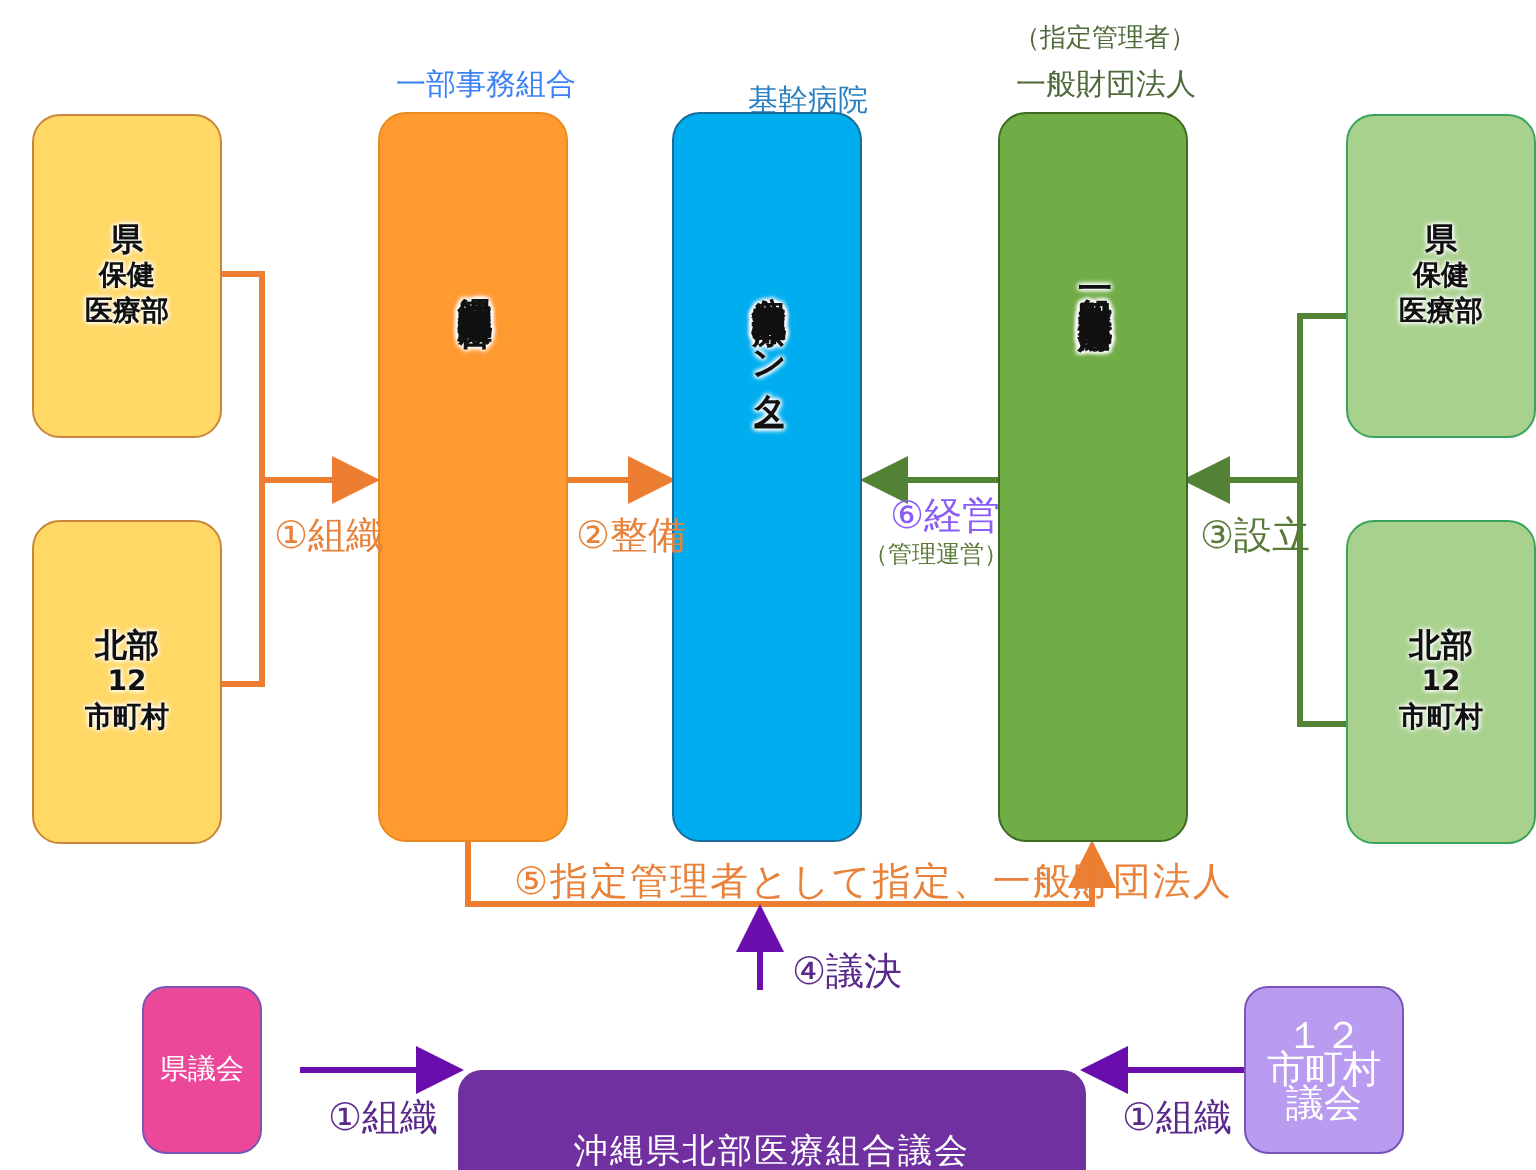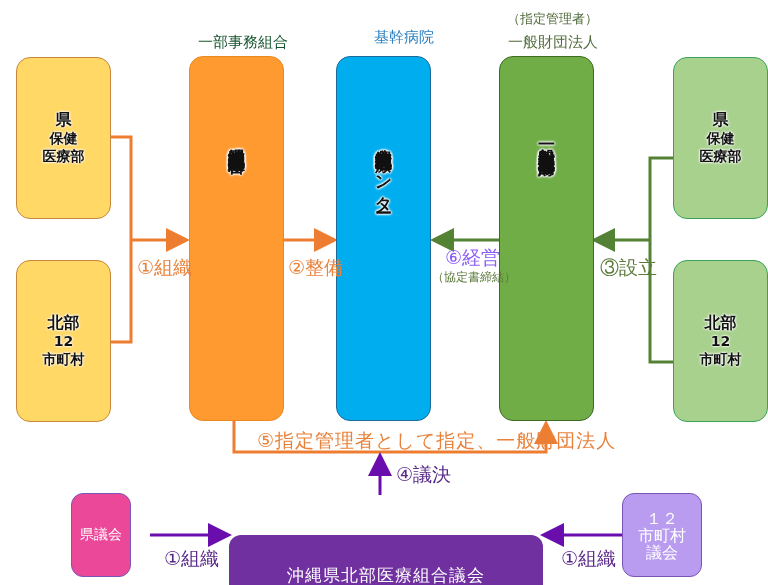--- a/index.html
+++ b/index.html
@@ -45,22 +45,22 @@
 
   <polyline points="234,420 234,452 546,452 546,426" fill="none" stroke="#ed7d31" stroke-width="3" marker-end="url(#ao)"></polyline>
 
   <line x1="380" y1="495" x2="380" y2="458" stroke="#6a0dad" stroke-width="3" marker-end="url(#ap)"></line>
 
   <line x1="150" y1="535" x2="226" y2="535" stroke="#6a0dad" stroke-width="3" marker-end="url(#ap)"></line>
 
   <line x1="622" y1="535" x2="546" y2="535" stroke="#6a0dad" stroke-width="3" marker-end="url(#ap)"></line>
 </svg>
 
-<div class="heading" style="left:184px;top:33px;width:104px;color:#14532d;">一部事務組合</div>
-<div class="heading" style="left:334px;top:28px;width:100px;color:#2a7fc0;">基幹病院</div>
+<div class="heading" style="left:184px;top:33px;width:104px;color:#3b82f6;">一部事務組合</div>
+<div class="heading" style="left:334px;top:41px;width:100px;color:#2a7fc0;">基幹病院</div>
 <div class="heading" style="left:494px;top:10px;width:104px;color:#4f6a3a;font-size:13px;">（指定管理者）</div>
 <div class="heading" style="left:494px;top:33px;width:104px;color:#4f6a3a;">一般財団法人</div>
 
 <div class="box center" style="left:16px;top:57px;width:95px;height:162px;background:#ffd866;border:1.5px solid #c8873a;">
   <div class="htext">
     <div style="font-size:16px;">県</div>
     <div>保健</div>
     <div>医療部</div>
   </div>
 </div>
@@ -93,32 +93,32 @@
   <div class="htext">
     <div style="font-size:16px;">北部</div>
     <div>12</div>
     <div>市町村</div>
   </div>
 </div>
 
 <div class="label" style="left:137px;top:255px;color:#e8823a;">①組織</div>
 <div class="label" style="left:288px;top:255px;color:#e8823a;">②整備</div>
 <div class="label" style="left:445px;top:245px;color:#8b5cf6;">⑥経営</div>
-<div class="label" style="left:432px;top:269px;color:#5a7a3a;font-size:12px;">（協定書締結）</div>
-<div class="label" style="left:600px;top:255px;color:#5a7a3a;font-family:Liberation Mono, monospace;">③設立</div>
+<div class="label" style="left:432px;top:269px;color:#5a7a3a;font-size:12px;">（管理運営）</div>
+<div class="label" style="left:600px;top:255px;color:#5a7a3a;">③設立</div>
 <div class="label" style="left:257px;top:428px;color:#e8823a;letter-spacing:1px;">⑤指定管理者として指定、一般財団法人</div>
-<div class="label" style="left:396px;top:462px;color:#5a2a8a;text-align:right;">④議決</div>
+<div class="label" style="left:396px;top:473px;color:#5a2a8a;text-align:right;">④議決</div>
 <div class="label" style="left:164px;top:546px;color:#5a2a8a;">①組織</div>
 <div class="label" style="left:561px;top:546px;color:#5a2a8a;">①組織</div>
 
 <div class="box center" style="left:71px;top:493px;width:60px;height:84px;background:#ec4899;border:1.5px solid #7a55b8;border-radius:12px;">
   <div style="color:#fff;font-size:14px;">県議会</div>
 </div>
 <div class="box center" style="left:229px;top:495px;width:314px;height:80px;background:#7030a0;border-radius:12px;flex-direction:row;margin-top:40px;">
   <div style="color:#fff;font-size:17px;letter-spacing:1px;">沖縄県北部医療組合議会</div>
 </div>
 <div class="box center" style="left:622px;top:493px;width:80px;height:84px;background:#b99cf0;border:1.5px solid #7a55b8;border-radius:12px;">
-  <div style="color:#fff;font-size:16px;text-align:center;line-height:17px;">
+  <div style="color:#fff;font-size:19px;text-align:center;line-height:17px;">
     <div>１２</div>
     <div>市町村</div>
     <div>議会</div>
   </div>
 </div>
 
 </body></html>

